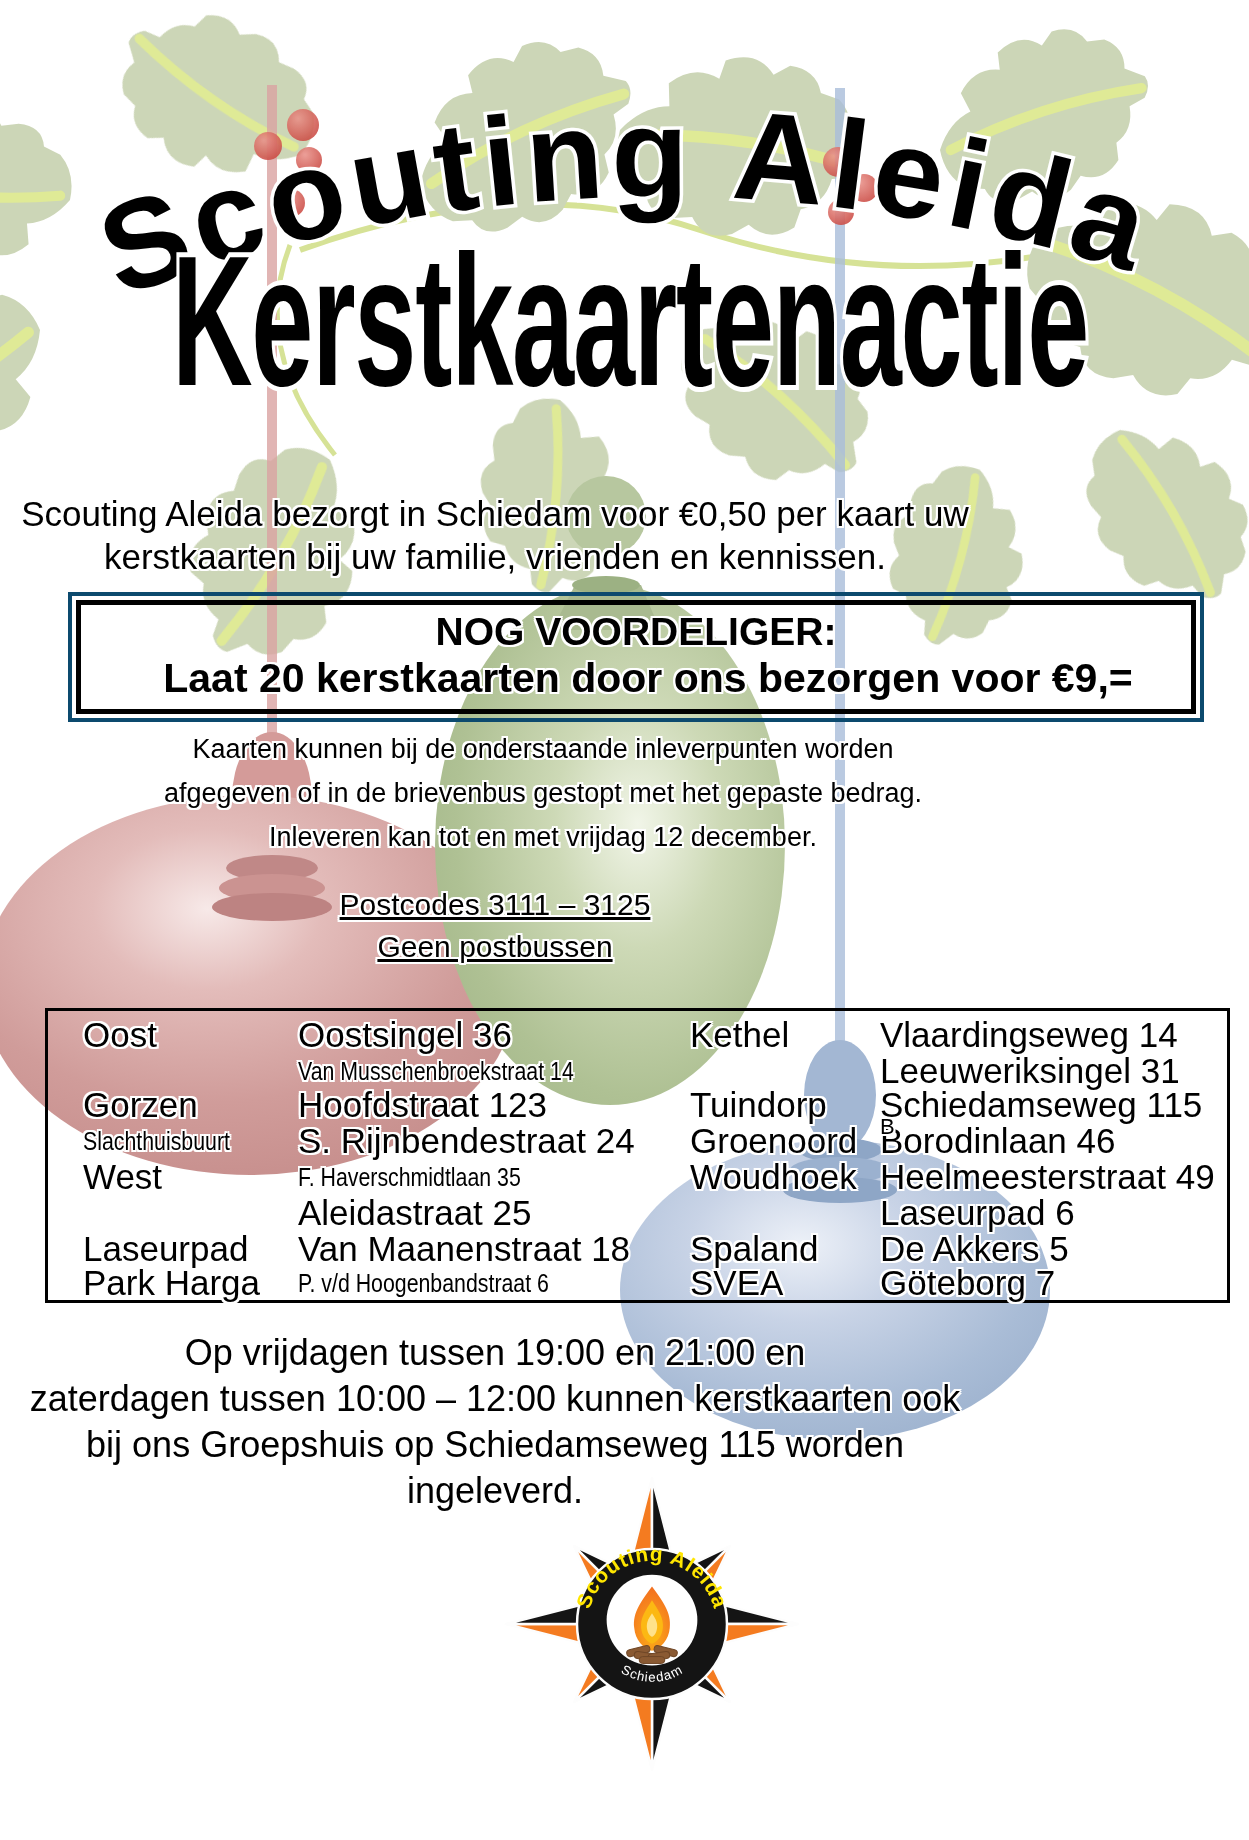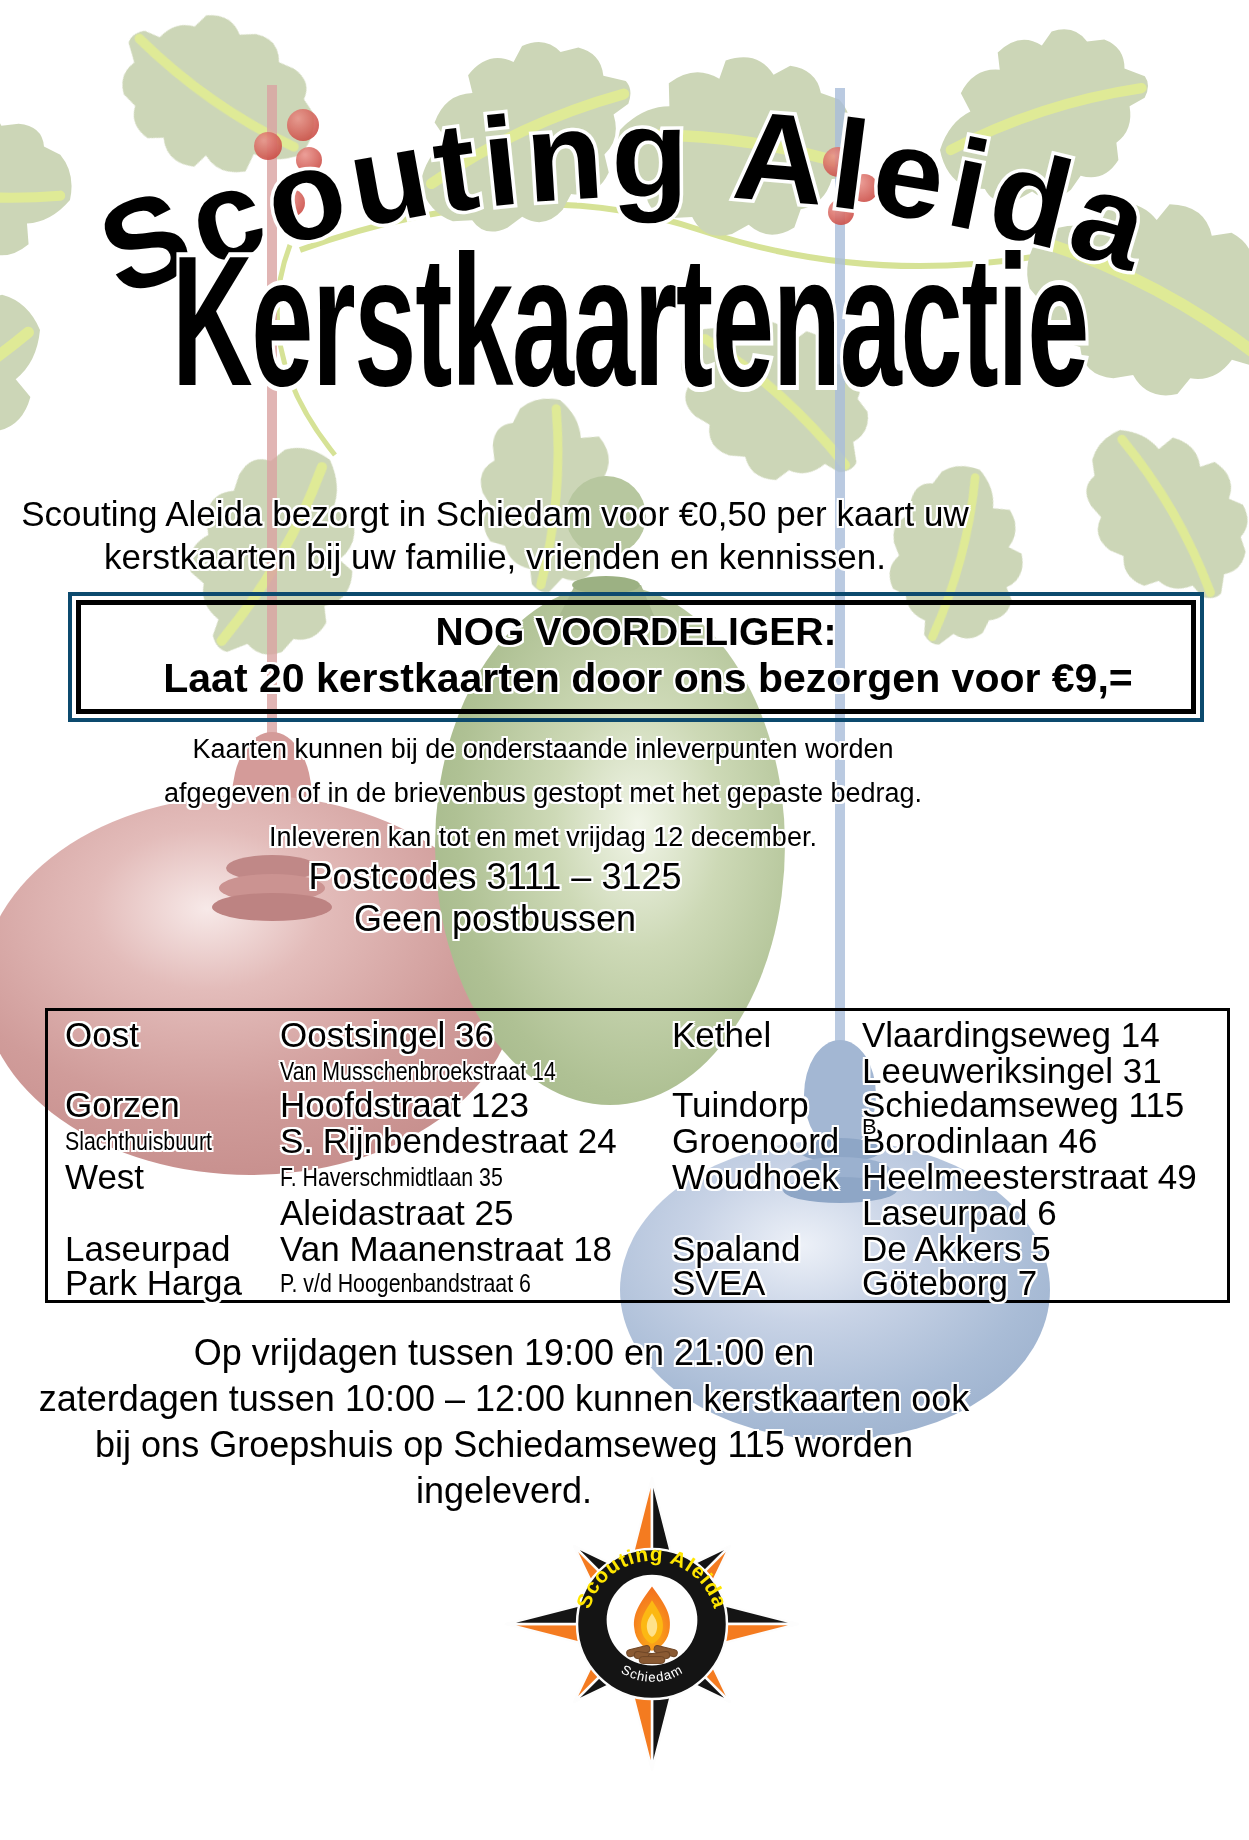--- a/index.html
+++ b/index.html
@@ -8,38 +8,38 @@
     font-family:"Liberation Sans", sans-serif;color:#000;overflow:hidden;
   }
   .abs{position:absolute;}
   .halo{
     text-shadow:2px 0 0 #fff,-2px 0 0 #fff,0 2px 0 #fff,0 -2px 0 #fff,
                 2px 2px 0 #fff,-2px -2px 0 #fff,2px -2px 0 #fff,-2px 2px 0 #fff;
   }
   .centered{left:0;width:990px;text-align:center;}
   .intro{top:492px;font-size:35px;line-height:43px;}
   .instructions{top:727px;font-size:27px;line-height:44px;padding-left:48px;}
-  .postnote{top:856px;font-size:36px;line-height:42px;}
-  .hours{top:1330px;font-size:36px;line-height:46px;margin-left:9px;}
+  .postnote{top:884px;font-size:30px;line-height:42px;text-decoration:underline;}
+  .hours{top:1330px;font-size:36px;line-height:46px;}
 
   .offer-box{
     left:68px;top:592px;width:1136px;box-sizing:border-box;
     border:4px solid #0c4a6e;padding:4px;background:transparent;z-index:3;
   }
   .offer-inner{
     border:5px solid #000;padding:3px 0 7px 0;text-align:center;
   }
   .offer-heading{font-size:39px;font-weight:bold;line-height:47px;}
   .offer-text{font-size:41px;font-weight:bold;line-height:47px;margin-left:24px;}
 
   .dtable{
     left:45px;top:1008px;width:1185px;height:295px;box-sizing:border-box;
     border:3px solid #000;z-index:3;background:transparent;
   }
-  .trow{position:absolute;left:0;width:1028px;height:36px;line-height:36px;font-size:35px;text-align:right;}
+  .trow{position:absolute;left:18px;width:1028px;height:36px;line-height:36px;font-size:35px;text-align:right;}
   .trow span{position:absolute;white-space:nowrap;}
   .c1{left:17px;}  .c2{left:232px;}  .c3{left:624px;}  .c4{left:814px;}
   .small{font-size:26px;display:inline-block;transform:scaleX(0.82);transform-origin:0 50%;}
   .supb{font-size:22px;position:relative;top:-14px;}
 
   .z2{z-index:2;} .z3{z-index:3;} .z4{z-index:4;}
   svg text{user-select:none;}
 </style>
 </head>
 <body>

